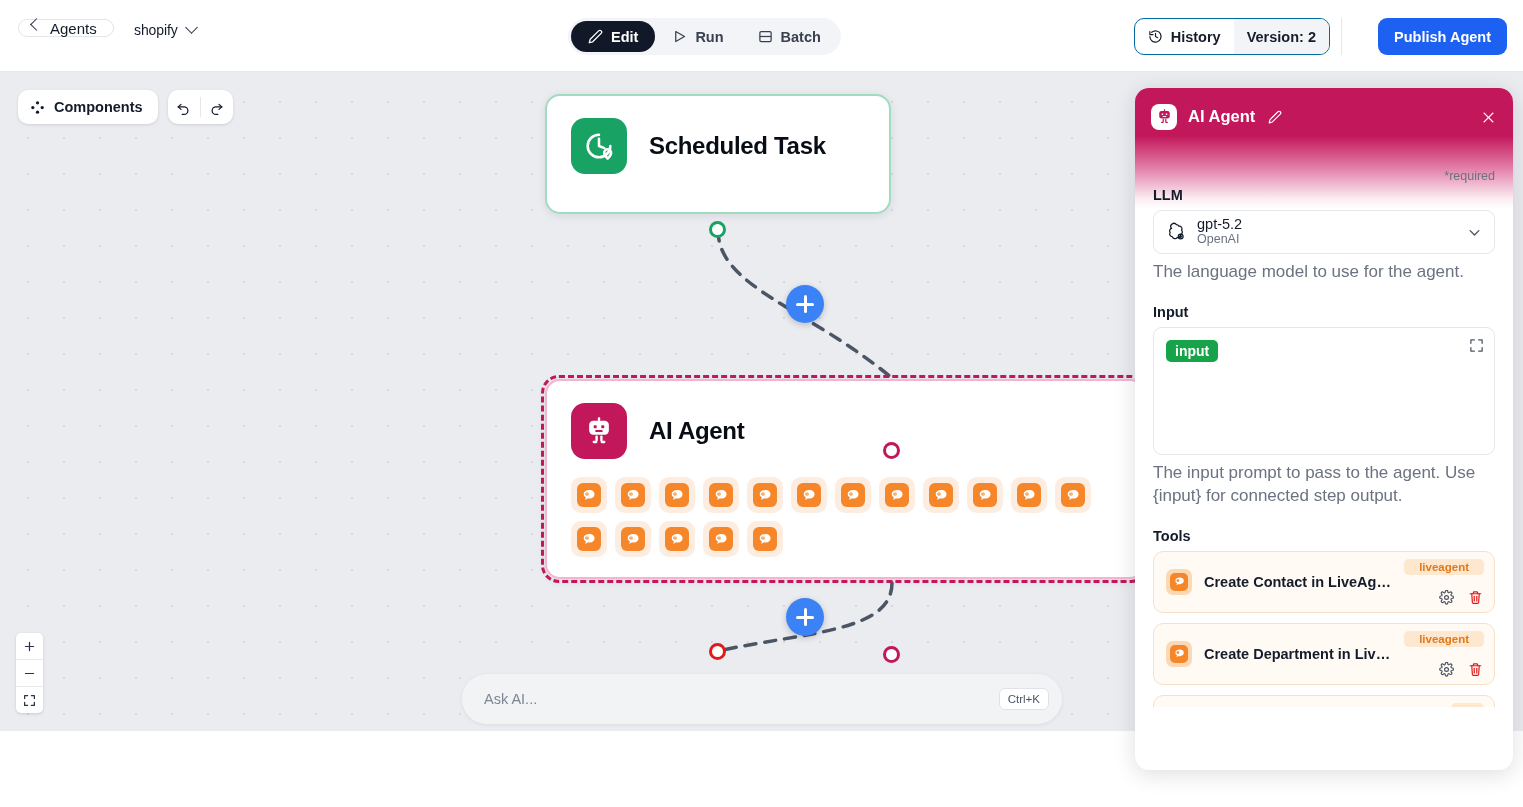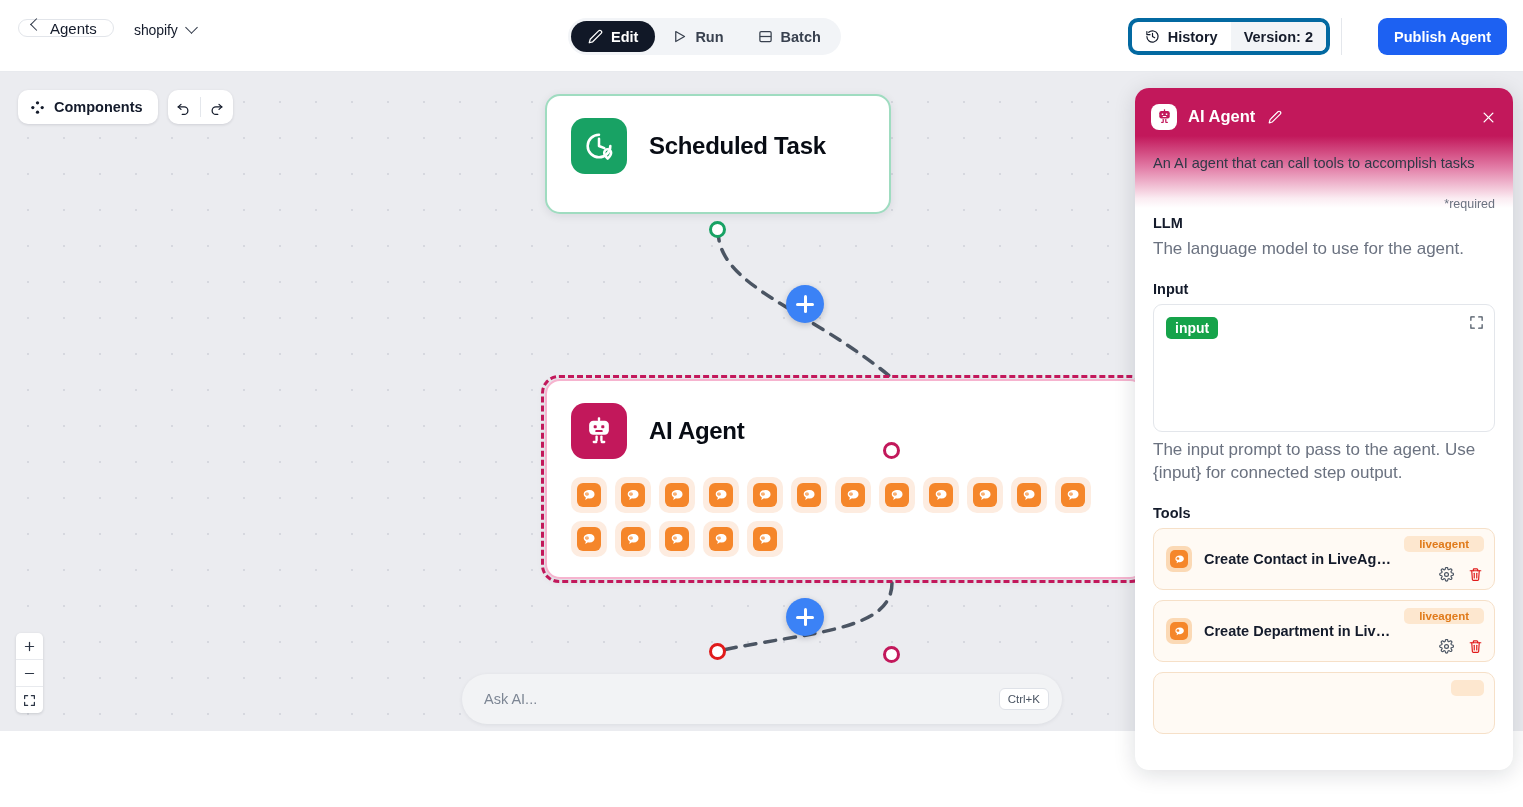--- a/index.html
+++ b/index.html
@@ -49,21 +49,21 @@
     height: 31px; padding: 0 17px; border-radius: 16px;
     display: flex; align-items: center; gap: 8px;
     font-size: 14.5px; color: #39414f; font-weight: 600; cursor: pointer;
     background: transparent; border: none;
   }
   .mode.active { background: #111827; color: #ffffff; }
   .mode svg { display: block; }
 
   .histgrp {
     position: absolute; right: 193px; top: 18px;
-    height: 37px; border: 4px solid #0369a1; border-radius: 10px;
+    height: 37px; border: 1px solid #0369a1; border-radius: 10px;
     background: #fff; display: flex; align-items: center; overflow: hidden;
   }
   .hist-left {
     display: flex; align-items: center; gap: 8px; padding: 0 13px 0 13px;
     height: 100%; font-size: 14.5px; color: #151c2b; font-weight: 600; cursor: pointer;
   }
   .hist-ver {
     height: 100%; display: flex; align-items: center; padding: 0 13px;
     background: #f2f4f7; font-size: 14.5px; color: #151c2b; font-weight: 700; cursor: pointer;
   }
@@ -600,26 +600,39 @@
         </svg>
       </div>
       <div class="panel-close">
         <svg width="15" height="15" viewBox="0 0 24 24" stroke="#ffffff" stroke-width="2.2" stroke-linecap="round">
           <line x1="5" y1="5" x2="19" y2="19"></line>
             <line x1="19" y1="5" x2="5" y2="19"></line>
         </svg>
       </div>
     </div>
 
-    <div class="panel-desc">An AI agent that can call tools to accomplish tasks</div>
 
     <div class="panel-body">
       <div class="required">*required</div>
 
       <div class="fld-label">LLM</div>
+      <div class="select">
+        <svg width="20" height="20" viewBox="0 0 24 24" fill="none" stroke="#111827" stroke-width="1.5">
+          <path d="M12.5 3.2a3.3 3.3 0 0 1 2.9 1.7 3.3 3.3 0 0 1 3.3 4.9 3.3 3.3 0 0 1-1.2 5.3 3.3 3.3 0 0 1-4.1 3.6 3.3 3.3 0 0 1-5.8-1 3.3 3.3 0 0 1-2.6-5.1 3.3 3.3 0 0 1 1.5-5 3.3 3.3 0 0 1 6-4.4z"></path>
+          <circle cx="17.6" cy="17.4" r="2.9"></circle>
+          <circle cx="17.6" cy="17.4" r="0.9"></circle>
+        </svg>
+        <div class="meta">
+          <div class="m1">gpt-5.2</div>
+          <div class="m2">OpenAI</div>
+        </div>
+        <svg width="15" height="15" viewBox="0 0 24 24" fill="none" stroke="#4b5563" stroke-width="2.2" stroke-linecap="round" stroke-linejoin="round">
+          <polyline points="5,9 12,16 19,9"></polyline>
+        </svg>
+      </div>
       <div class="fld-help">The language model to use for the agent.</div>
 
       <div class="gap"></div>
 
       <div class="fld-label">Input</div>
       <div class="textarea-wrap">
         <span class="pill">input</span>
         <span class="expand-ic">
           <svg width="15" height="15" viewBox="0 0 24 24" fill="none" stroke="#4b5563" stroke-width="2" stroke-linecap="round" stroke-linejoin="round">
             <polyline points="3,8.5 3,3 8.5,3"></polyline>

